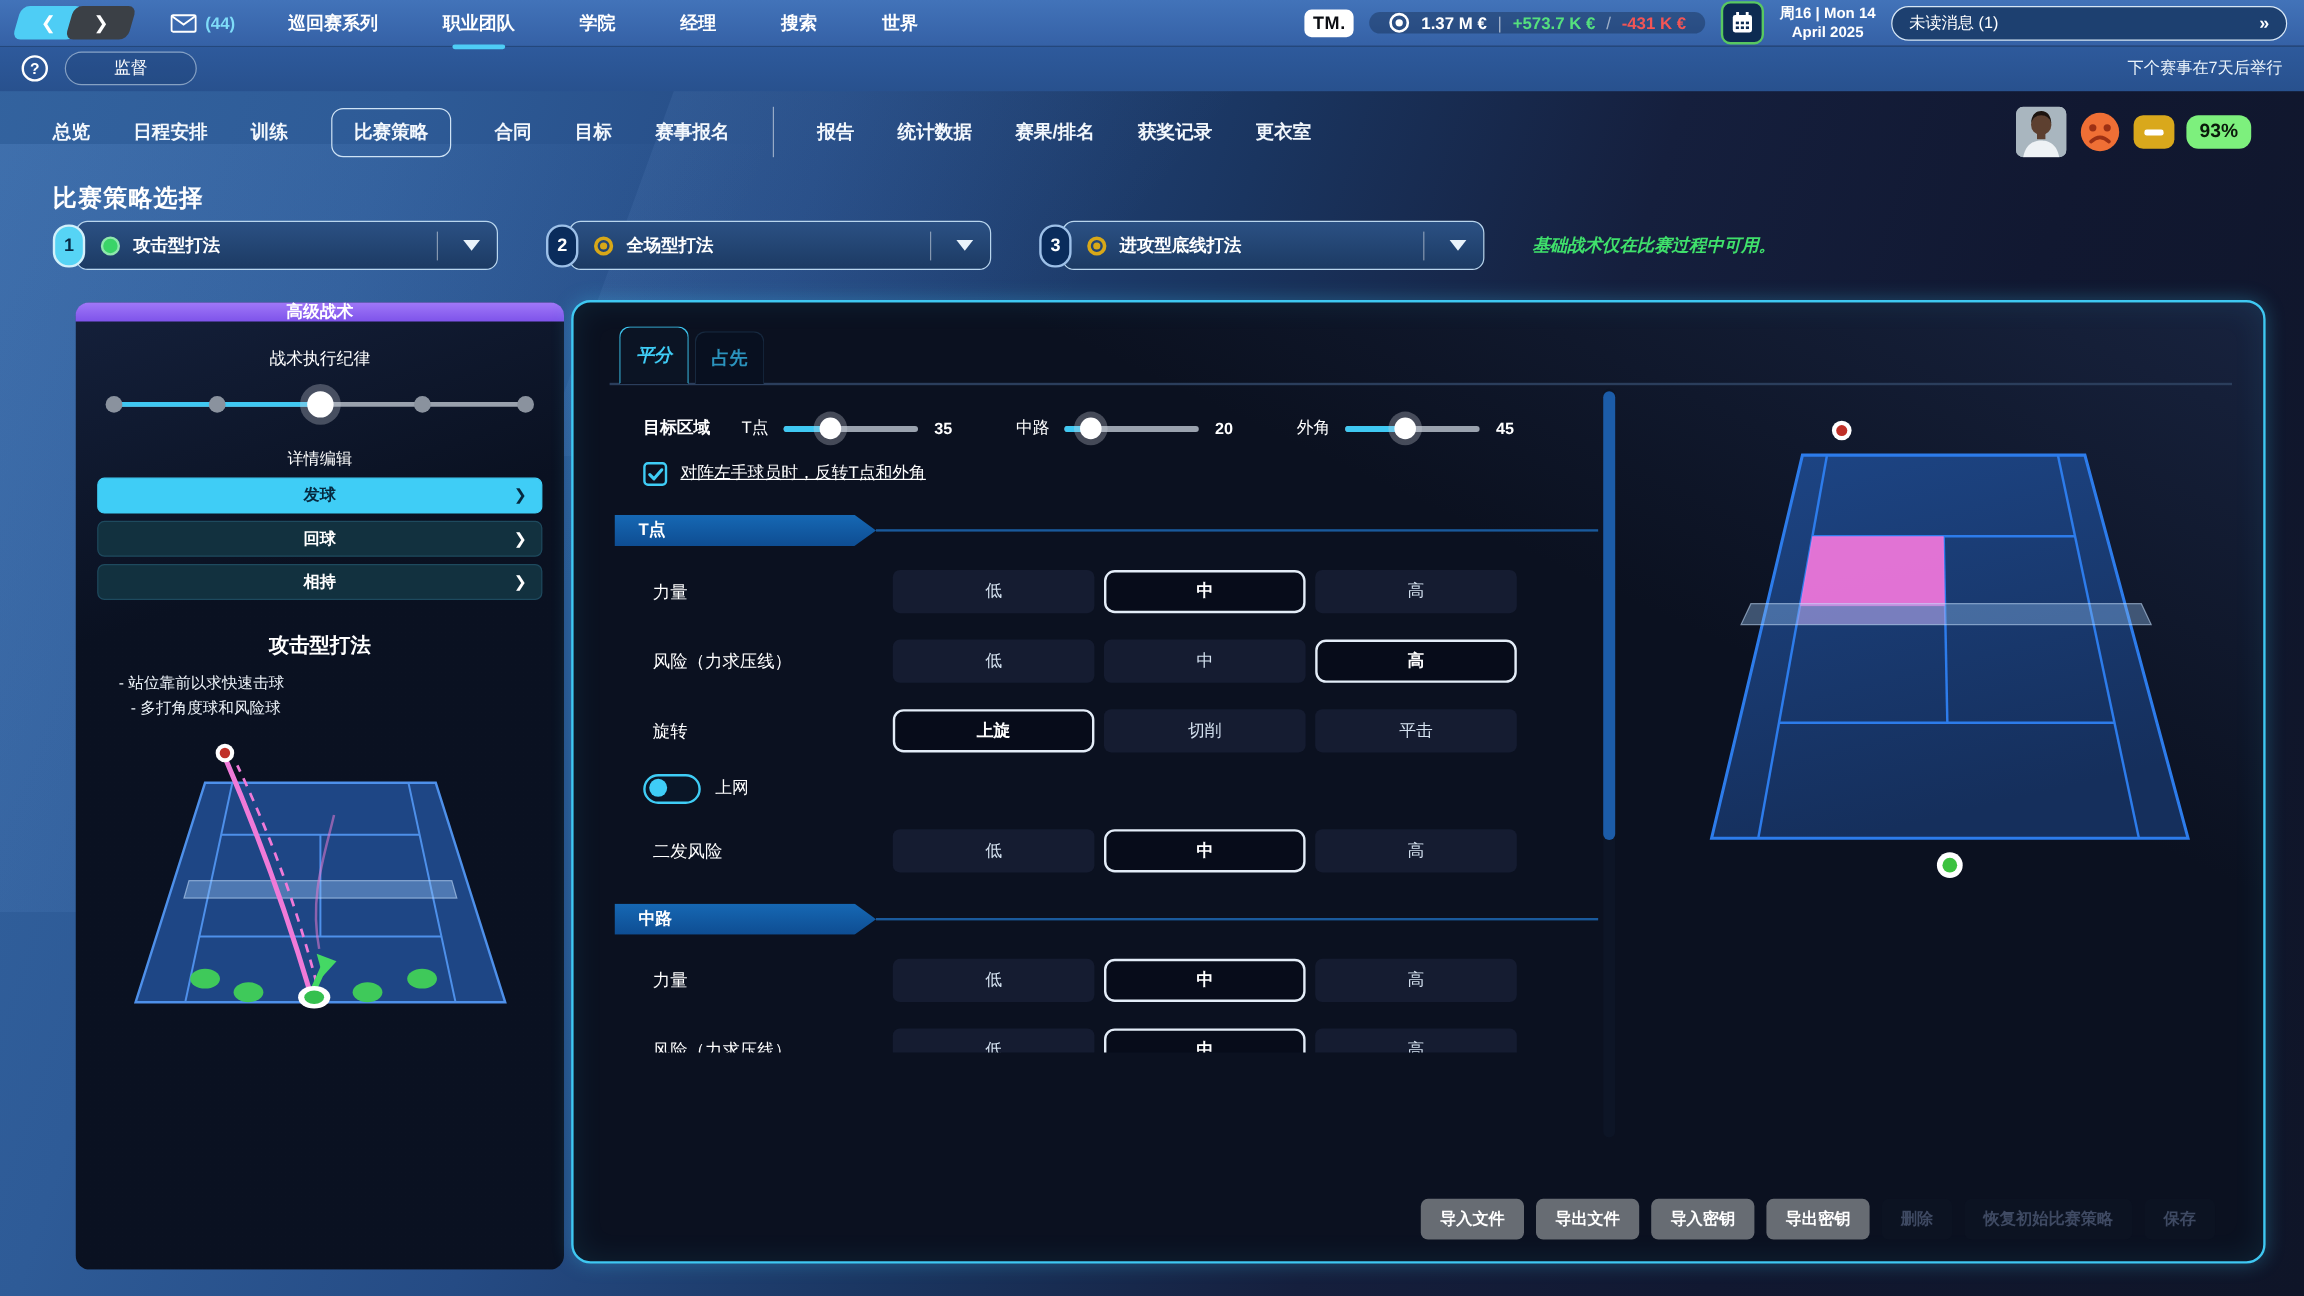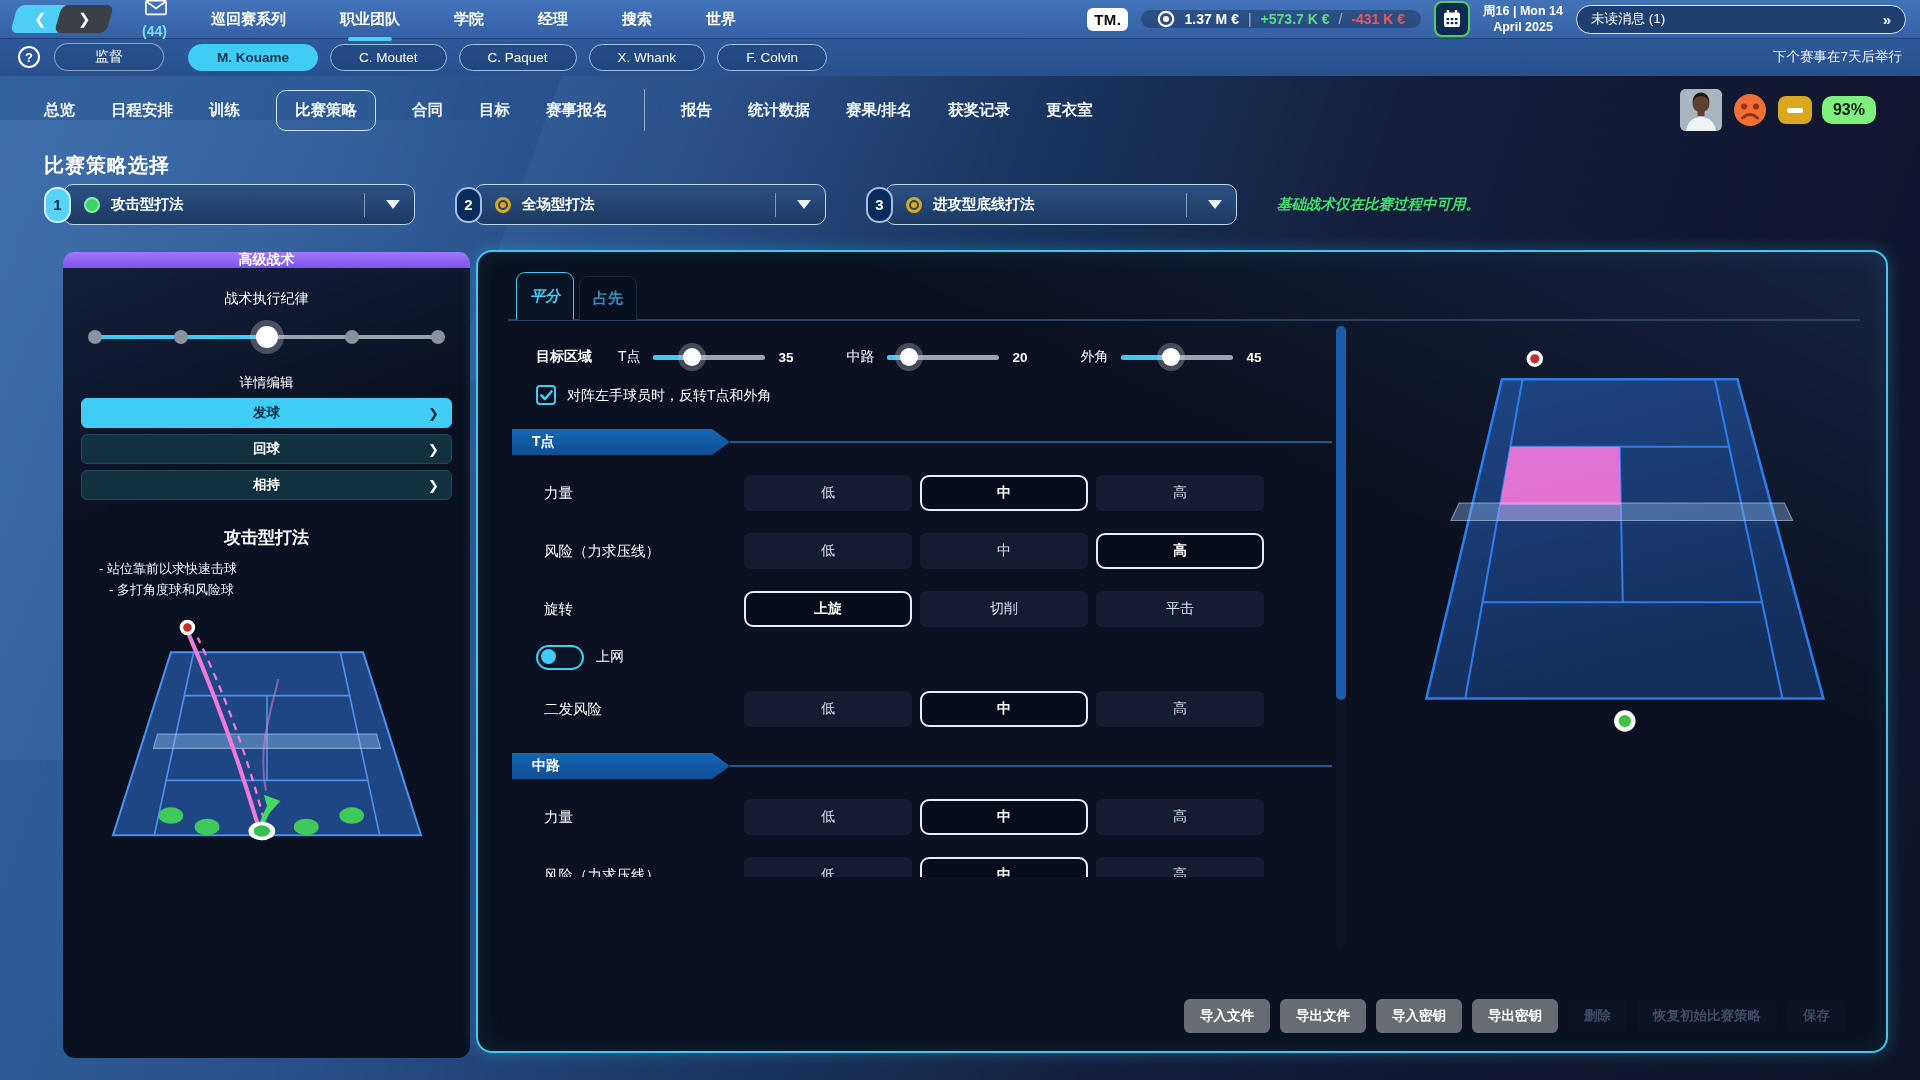--- a/index.html
+++ b/index.html
@@ -17,21 +17,21 @@
   
   .topbar { position:absolute; top:0; left:0; right:0; height:38px; display:flex; align-items:center;
     padding:0 14px; gap:16px; background:linear-gradient(180deg,#4273b9 0%,#3561a6 100%);
     box-shadow:0 1px 0 rgba(0,0,0,0.25); z-index:20; }
   .navbtns { display:flex; }
   .navbtn { width:52px; height:28px; display:flex; align-items:center; justify-content:center;
     transform:skewX(-16deg); border-radius:7px; font-weight:bold; font-size:15px; }
   .navbtn span { transform:skewX(16deg); }
   .navbtn.back { background:#4ecdf5; color:#fff; }
   .navbtn.fwd { background:#3b4046; color:#fff; margin-left:-8px; }
-  .mailbox { display:flex; align-items:flex-end; gap:7px; margin-left:16px;flex-direction:column; }
+  .mailbox { display:flex; align-items:center; gap:7px; margin-left:16px; }
   .mailcount { color:#7fdcf8; font-size:14px; font-weight:bold; }
   .mainmenu { display:flex; gap:50px; margin-left:26px; }
   .menu-item { position:relative; font-size:15px; font-weight:bold; color:#fff; padding:9px 2px; cursor:default; }
   .menu-item .ubar { display:none; }
   .menu-item.active .ubar { display:block; position:absolute; left:50%; transform:translateX(-50%);
     bottom:-3px; width:44px; height:4px; border-radius:2px; background:#4ecdf5; }
   .topright { margin-left:auto; display:flex; align-items:center; gap:13px; }
   .tmlogo { background:#fff; color:#0b0d12; font-weight:bold; font-size:15px; padding:3px 7px; border-radius:6px; letter-spacing:0.5px; }
   .finance { display:flex; align-items:center; gap:9px; background:rgba(12,28,55,0.35);
     border-radius:18px; padding:0 16px; font-size:14px; font-weight:bold; }
@@ -133,21 +133,21 @@
   .t-label { font-weight:bold; margin-right:26px; }
   .t-name { margin-right:12px; }
   .t-gap { width:42px; }
   .mini-slider { position:relative; width:112px; height:20px; }
   .ms-track { position:absolute; top:8px; left:0; right:0; height:5px; border-radius:3px; background:#9aa2ae; }
   .ms-fill { position:absolute; top:8px; left:0; height:5px; border-radius:3px; background:#3fc8f2; }
   .ms-thumb { position:absolute; top:1px; width:18px; height:18px; border-radius:50%; background:#fff;
     box-shadow:0 0 0 5px rgba(205,210,220,0.30); }
   .t-val { font-weight:bold; font-size:13.5px; margin-left:14px; min-width:26px; }
 
-  .checkrow { display:flex; align-items:flex-end; gap:11px; margin:18px 0 0 28px; }
+  .checkrow { display:flex; align-items:flex-start; gap:11px; margin:18px 0 0 28px;text-decoration:underline; }
   .checkbox { width:20px; height:20px; border:2.5px solid #3fcdf6; border-radius:4px; display:flex;
     align-items:center; justify-content:center; }
   .checklabel { font-size:14px; }
 
   .sectionhdr { display:flex; align-items:center; margin:24px 0 0 4px; }
   .banner { width:218px; height:26px; background:linear-gradient(180deg,#1668b4,#0e4d92); color:#fff;
     font-weight:bold; font-size:14px; display:flex; align-items:center; padding-left:20px;
     clip-path:polygon(0 0, calc(100% - 18px) 0, 100% 50%, calc(100% - 18px) 100%, 0 100%); }
   .hdr-line { flex:1; height:1.5px; background:#1a5a9c; }
 
@@ -236,27 +236,20 @@
         <span class="msgarrow">»</span>
       </div>
     </div>
   </div>
 
   <div class="subbar">
     <div class="helpicon">
         <span>?</span>
       </div>
     <div class="supbtn">监督</div>
-    <div class="pills">
-      <div class="pill active">M. Kouame</div>
-      <div class="pill">C. Moutet</div>
-      <div class="pill">C. Paquet</div>
-      <div class="pill">X. Whank</div>
-      <div class="pill">F. Colvin</div>
-    </div>
     <div class="nextevent">下个赛事在7天后举行</div>
   </div>
 
   <div class="tabrow">
     <div class="tab">总览</div>
     <div class="tab">日程安排</div>
     <div class="tab">训练</div>
     <div class="tab active">比赛策略</div>
     <div class="tab">合同</div>
     <div class="tab">目标</div>

